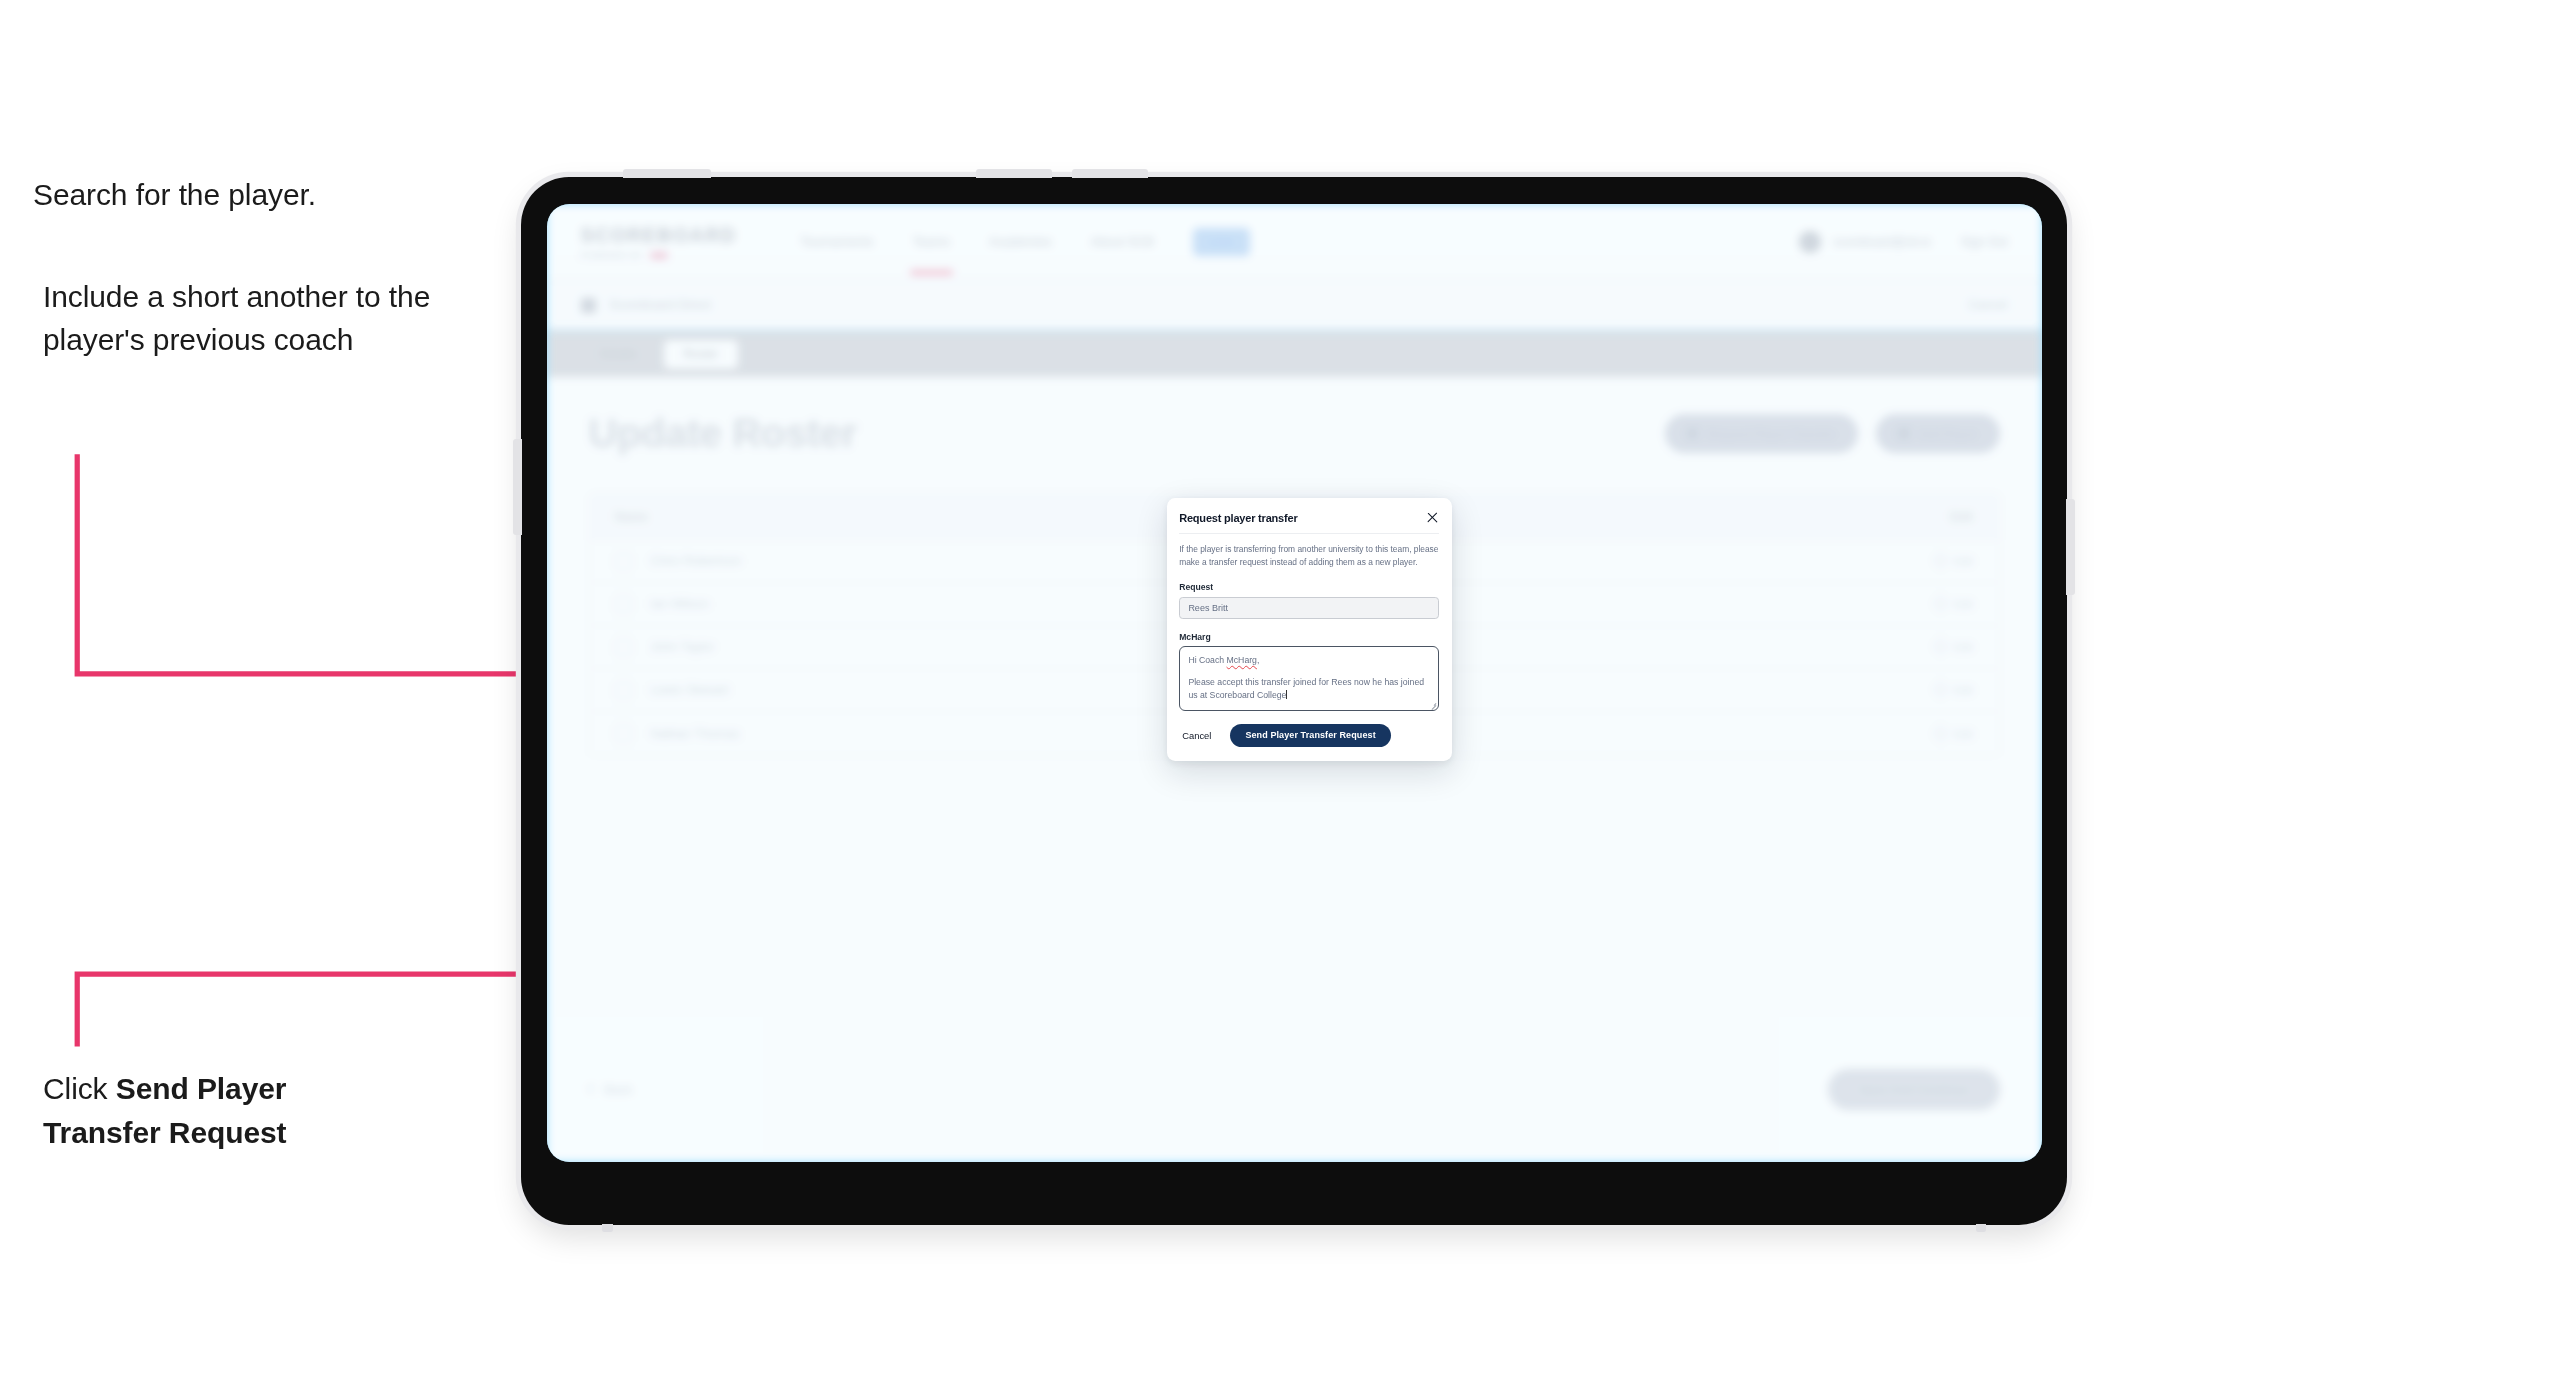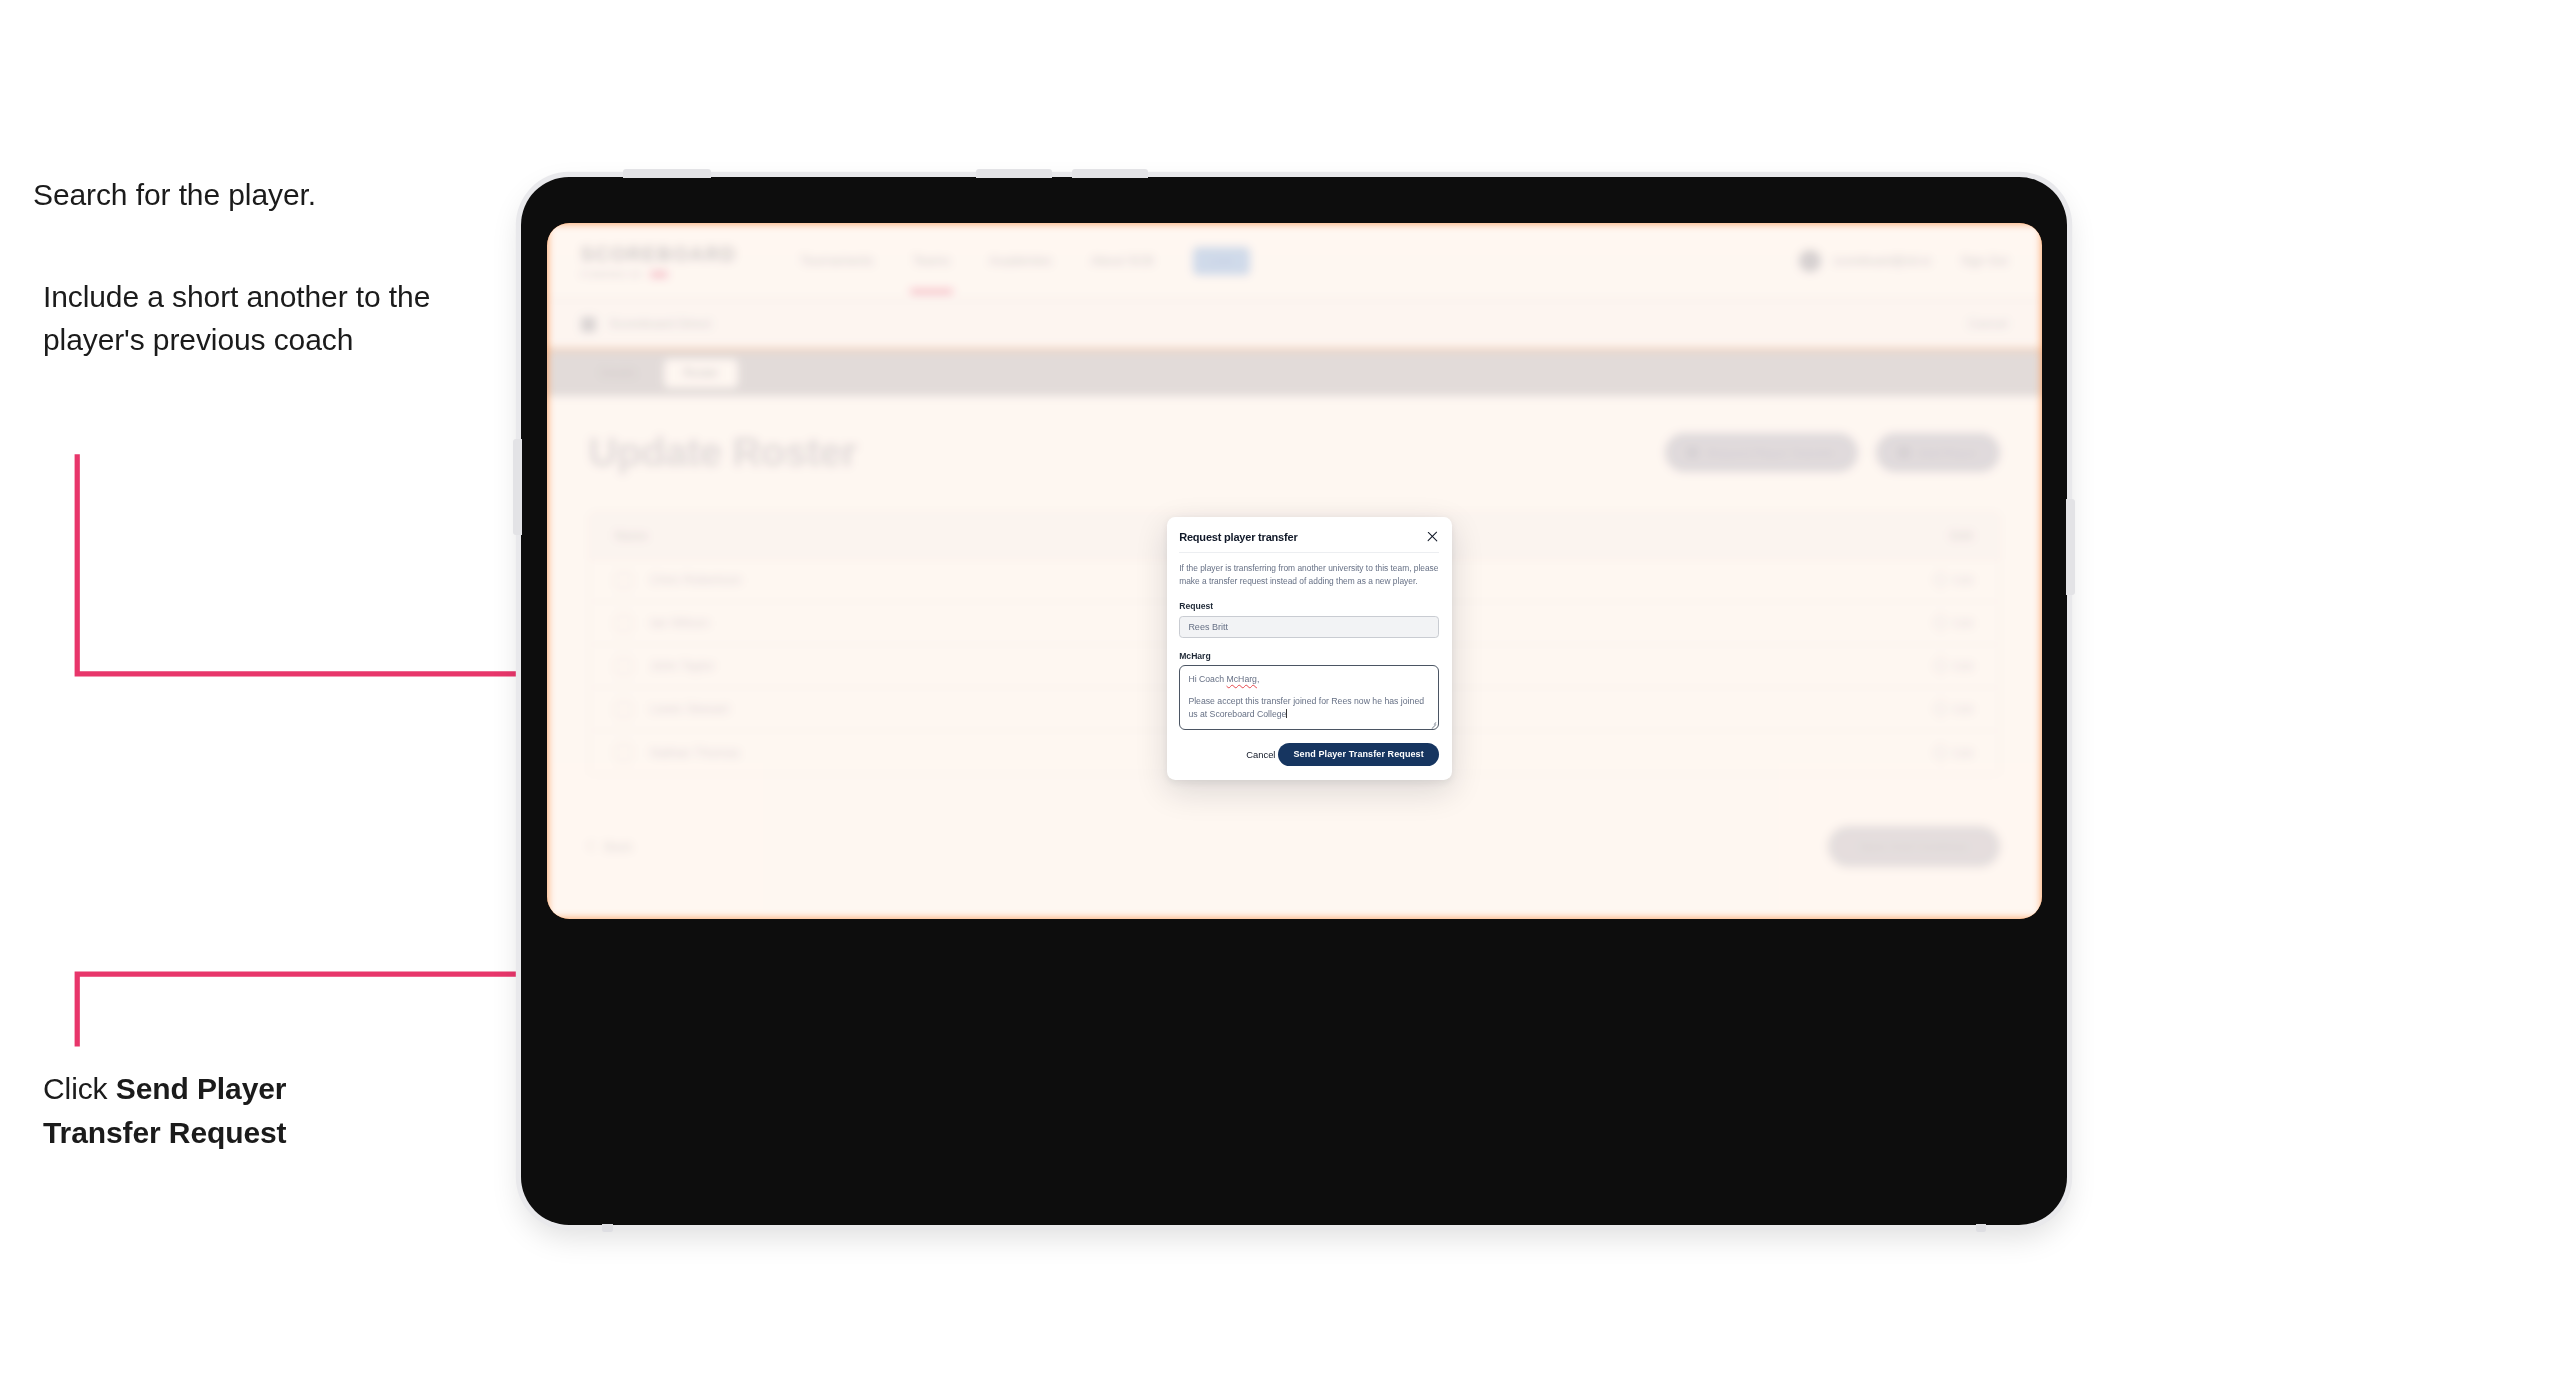--- a/index.html
+++ b/index.html
@@ -38,25 +38,24 @@
   #btn-vol-a { left:455px; top:-8.2px; width:76px; height:9px; border-radius:3px 3px 0 0; }
   #btn-vol-b { left:551px; top:-8.2px; width:76px; height:9px; border-radius:3px 3px 0 0; }
   #btn-side  { left:-8.2px; top:262px; width:9px; height:96px; border-radius:3px 0 0 3px; }
   #btn-side2 { left:1545px; top:322px; width:9px; height:96px; border-radius:0 3px 3px 0; }
   .dev-foot { position:absolute; bottom:-6.7px; width:10.5px; height:7.5px; background:#dedee2; border-radius:0 0 2.2px 2.2px; }
   #foot-l { left:81px; } #foot-r { right:81px; }
 
   #screen {
     position:absolute;
     left:25.5px; top:27px;
-    width:1495px; height:696px;
-    background:#f97316;
+    width:1495px; height:958px;
+    background:#7dd3fc;
     border-radius:22.5px;
     overflow:hidden;
-    margin-top:19px;
   }
 
   
   #app-blur {
     position:absolute; inset:0;
     filter: blur(4.5px);
     opacity:.92;
   }
 
   
@@ -167,21 +166,21 @@
     padding:6.7px 8.2px 8.2px 8.2px; min-height:57px;
   }
   .msg-line { font-size:8.7px; line-height:1.45; color:#667085; }
   .msg-gap { height:9.7px; }
   .spell { text-decoration:underline; text-decoration-style:wavy; text-decoration-color:#e5484d; text-decoration-thickness:0.7px; text-underline-offset:1.5px; }
   .caret { display:inline-block; width:0.7px; height:9px; background:#333; vertical-align:-1.5px; }
   .resize-grip { position:absolute; right:2.2px; bottom:2.2px; width:6.7px; height:6.7px; }
   .resize-grip i { position:absolute; right:0; background:#9aa1ab; height:0.7px; transform:rotate(-45deg); transform-origin:right center; }
   .resize-grip i:nth-child(1){ bottom:1.5px; width:6px; }
   .resize-grip i:nth-child(2){ bottom:3.7px; width:3px; }
-  .m-foot { display:flex; align-items:center; justify-content:flex-end; gap:0; padding:13.5px 0 14.2px 0; }
+  .m-foot { display:flex; align-items:center; justify-content:flex-start; gap:16px; padding:13.5px 0 14.2px 0; }
   #cancel-button { font-size:9.4px; color:#111827; background:none; border:none; cursor:pointer; font-family:"Liberation Sans", sans-serif; padding:4.5px 3px; }
   #send-button {
     background:#163560; color:#ffffff; border:none; border-radius:13.5px;
     height:22.5px; padding:0 15px; font-size:9px; font-weight:600; cursor:pointer;
     font-family:"Liberation Sans", sans-serif; letter-spacing:0.1px;
   }
 </style>
 </head>
 <body>
 

